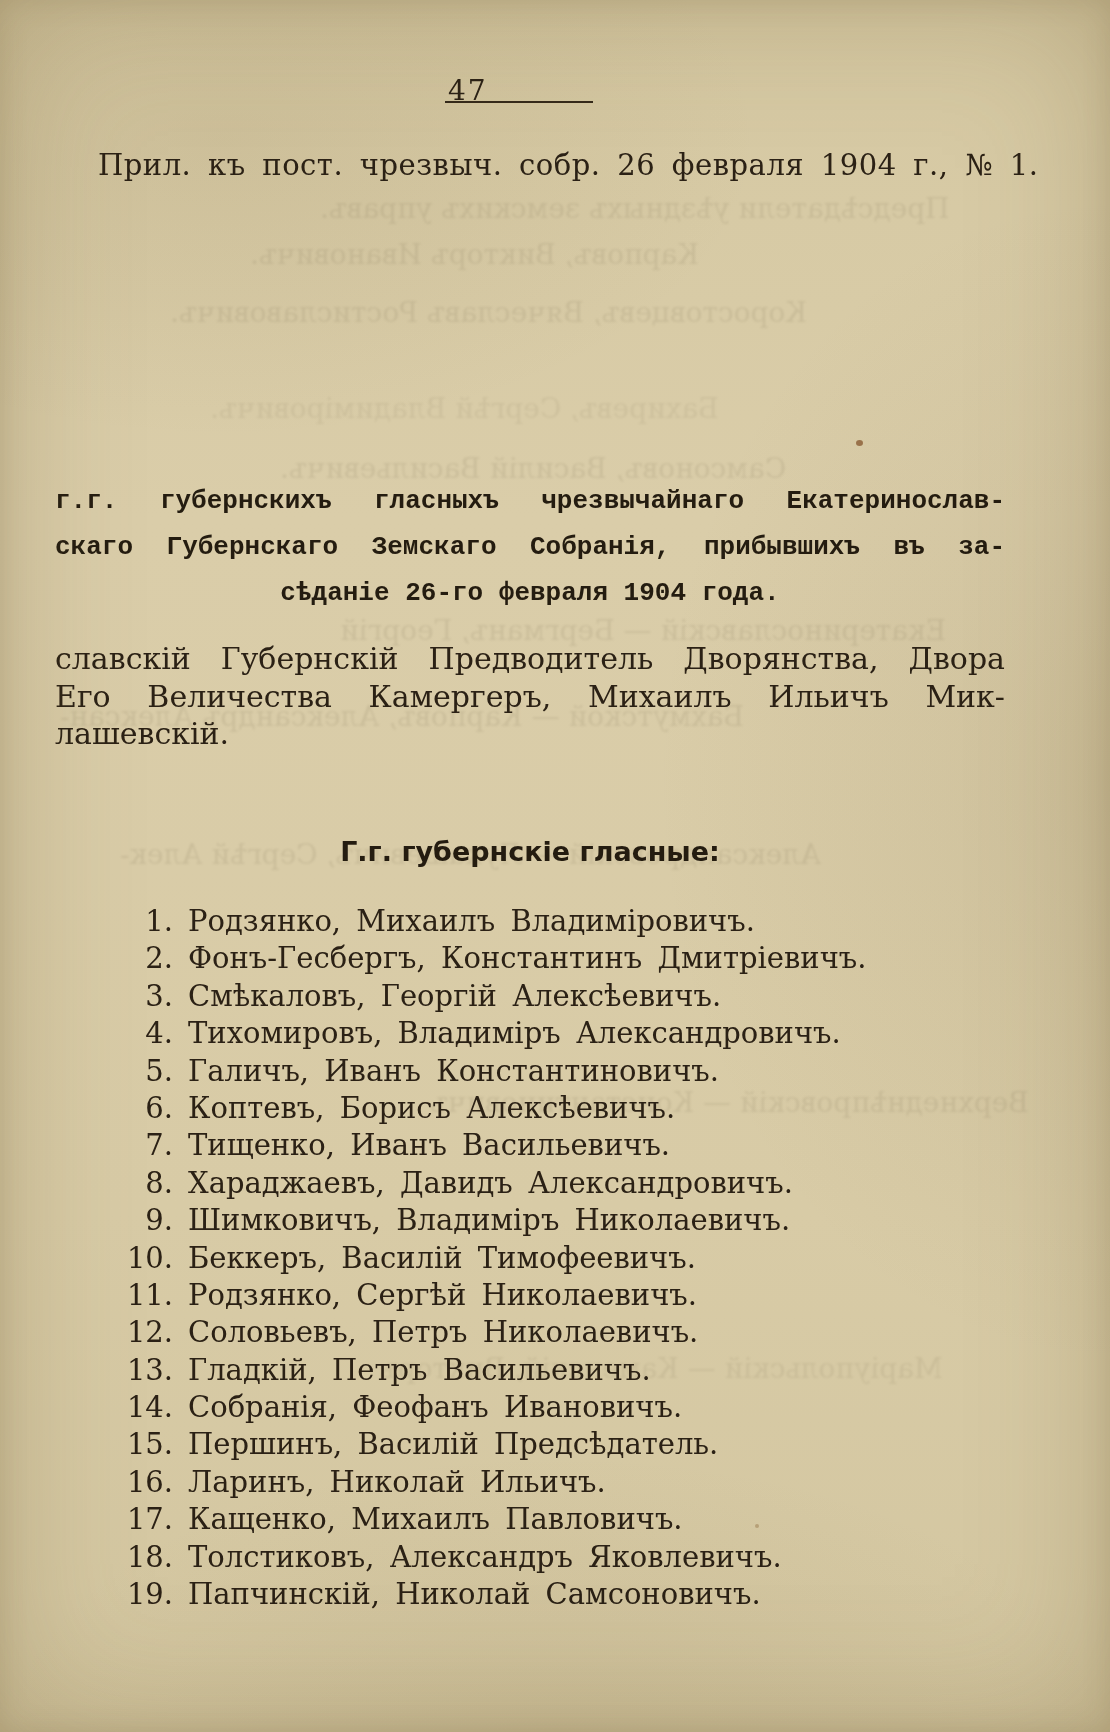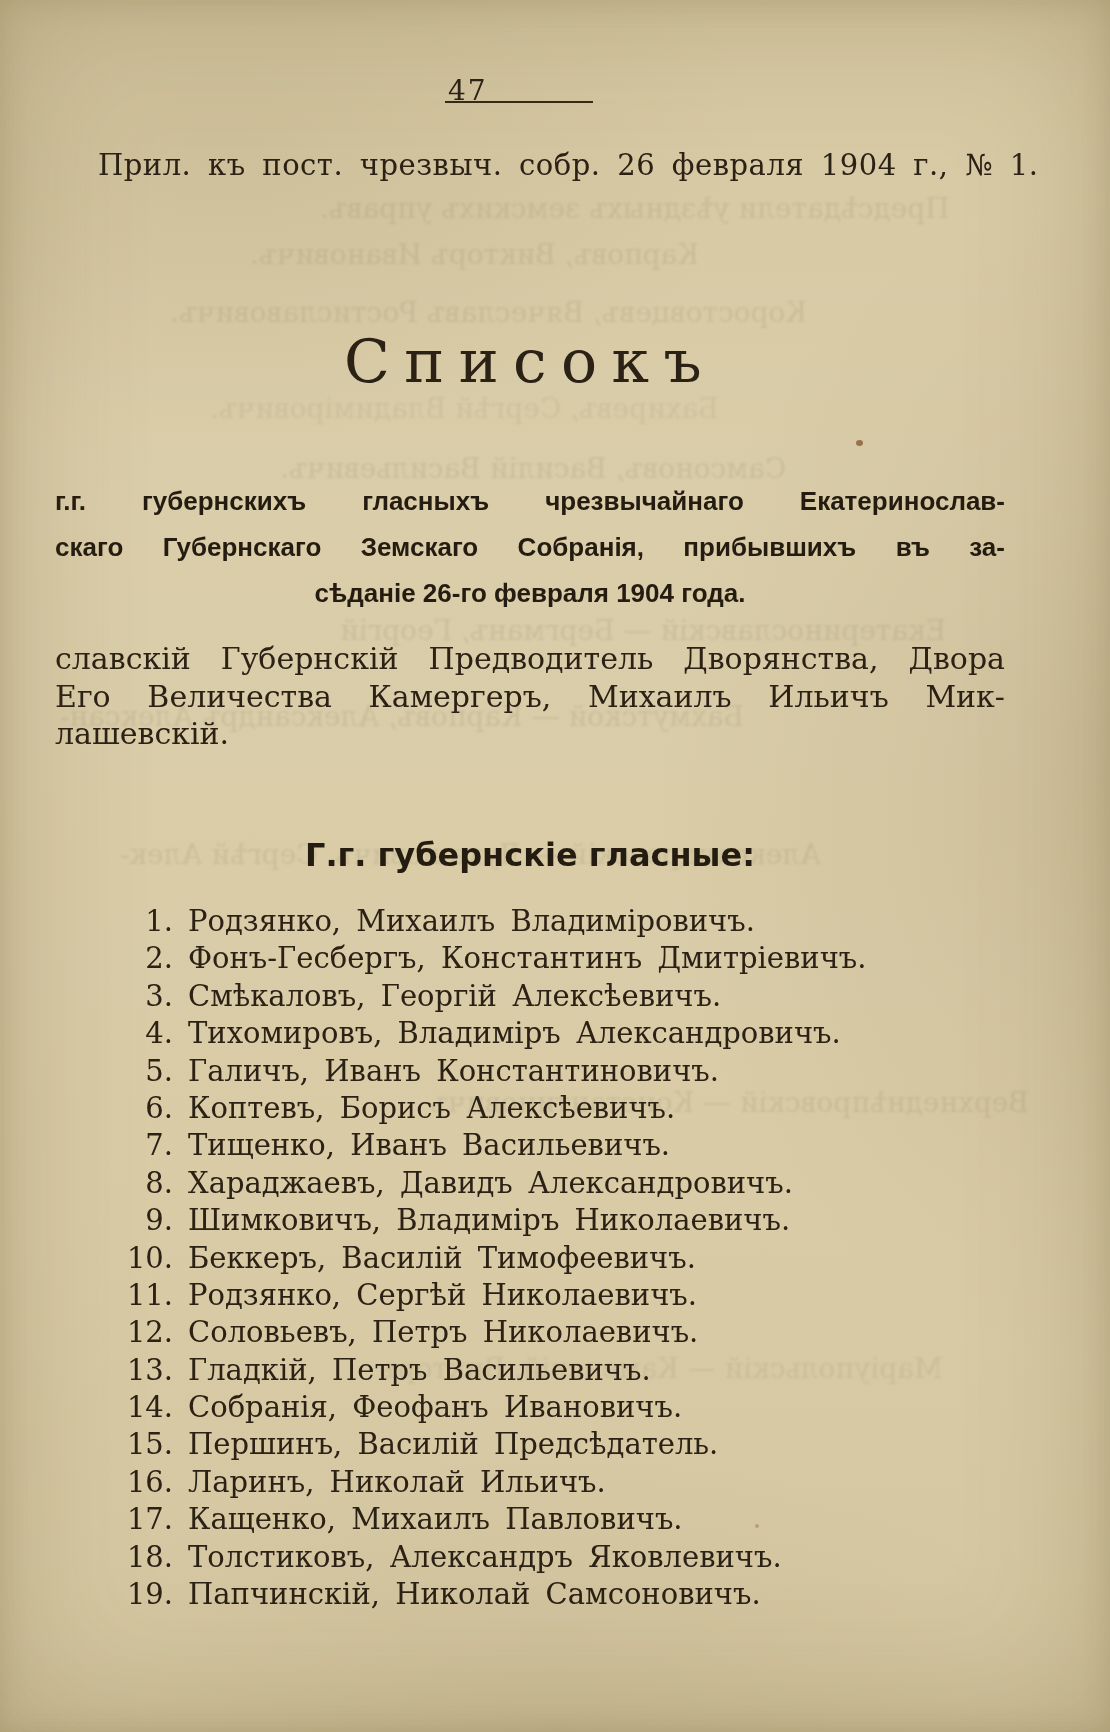--- a/index.html
+++ b/index.html
@@ -57,36 +57,36 @@
     font-size:29px;word-spacing:7px;letter-spacing:.5px;
     white-space:nowrap;
   }
   .title{
     position:absolute;top:326px;left:55px;width:950px;
     text-align:center;font-size:60px;letter-spacing:.24em;
     font-weight:400;
   }
   .subtitle{
     position:absolute;top:478px;left:55px;width:950px;
-    font-family:Liberation Sans, sans-serif;font-weight:bold;
+    font-family:Liberation Mono, monospace;font-weight:bold;
     font-size:26px;line-height:46px;color:#241c10;
   }
   .subtitle .j{text-align:justify;text-align-last:justify;}
   .subtitle .c{text-align:center;}
   .intro{
     position:absolute;top:640px;left:55px;width:950px;
     font-size:30px;line-height:37.6px;
   }
   .intro .j{text-align:justify;text-align-last:justify;}
   .intro .ind{padding-left:85px;}
   .listhead{
     position:absolute;top:836px;left:55px;width:950px;
     text-align:center;
     font-family:"DejaVu Sans", sans-serif;font-weight:bold;
-    font-size:32px;color:#241c10;
+    font-size:27px;color:#241c10;
   }
   .members{
     position:absolute;top:903px;left:55px;width:950px;
     font-size:29px;
   }
   .member-row{
     display:flex;align-items:baseline;
     height:37.4px;line-height:37.4px;
   }
   .member-num{width:118px;text-align:right;flex:0 0 118px;}
@@ -113,21 +113,20 @@
       <span class="bleed b7">Александровскій — Лукашевичъ, Сергѣй Алек-</span>
       <span class="bleed b8">Верхнеднѣпровскій — Константиновичъ</span>
       <span class="bleed b9">Маріупольскій — Каменскій, Викторъ</span>
     </div>
 
   <div class="pagenum">47</div>
   <div class="rule"></div>
 
   <div class="note">Прил. къ пост. чрезвыч. собр. 26 февраля 1904 г., № 1.</div>
 
-  <div class="title">Списокъ</div>
 
   <div class="subtitle">
     <div class="j">г.г. губернскихъ гласныхъ чрезвычайнаго Екатеринослав-</div>
     <div class="j">скаго Губернскаго Земскаго Собранія, прибывшихъ въ за-</div>
     <div class="c">сѣданіе 26-го февраля 1904 года.</div>
   </div>
 
   <div class="intro">
     <div class="j">славскій Губернскій Предводитель Дворянства, Двора</div>
     <div class="j">Его Величества Камергеръ, Михаилъ Ильичъ Мик-</div>

